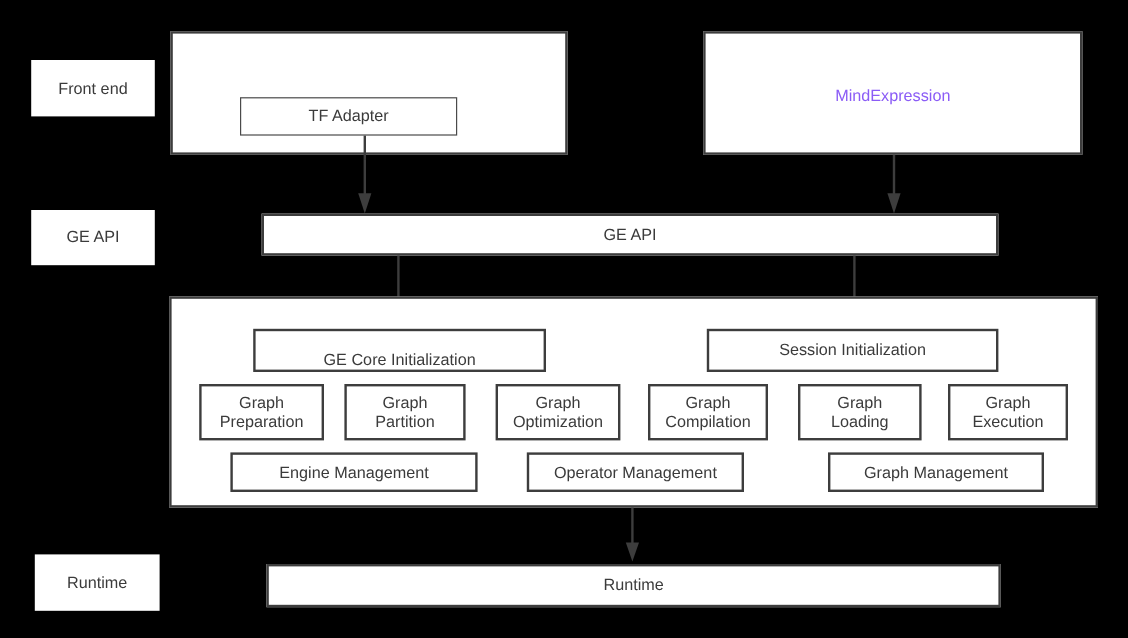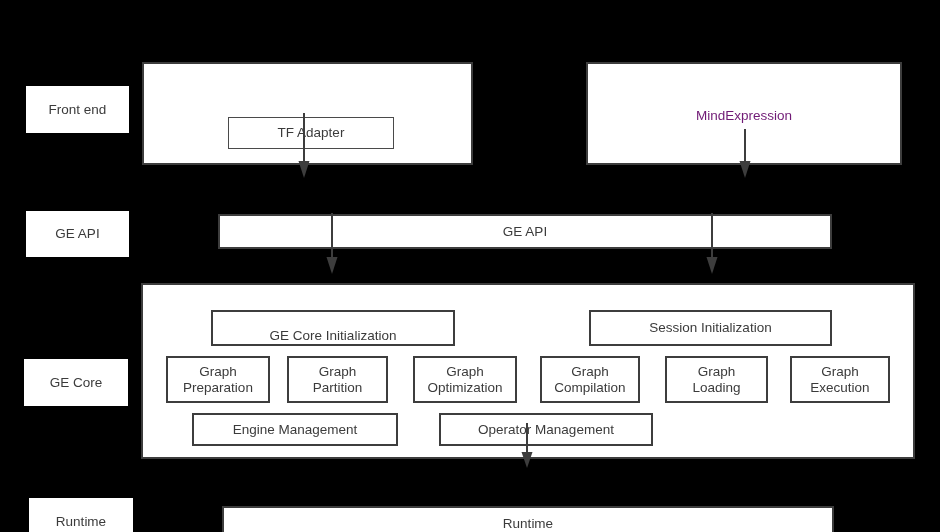--- a/index.html
+++ b/index.html
@@ -22,21 +22,20 @@
     position: absolute;
     box-sizing: border-box;
     background: #ffffff;
     color: #3b3b3b;
     display: flex;
     align-items: center;
     justify-content: center;
     text-align: center;
     line-height: 1.18;
     white-space: pre-line;
-    margin-top: 36px;
   }
   
   .stage-label {
     border: none;
     font-size: 13.5px;
   }
   
   .outlined {
     border: 2px solid #3d3d3d;
   }
@@ -46,21 +45,21 @@
   
   .container-box {
     justify-content: flex-start;
     align-items: flex-start;
   }
   .container-title {
     position: absolute;
     left: 0;
     right: 0;
     text-align: center;
-    color: #701a75;
+    color: #8b5cf6;
     font-size: 13.5px;
   }
   .arrow {
     position: absolute;
   }
   .arrow svg {
     display: block;
     overflow: visible;
   }
   .f13 { font-size: 13.5px; }
@@ -71,32 +70,29 @@
 <div id="canvas">
 
   <div class="box stage-label" style="left:26px; top:50px; width:103px; height:47px;">
     <span>Front end</span>
   </div>
 
   <div class="box stage-label" style="left:26px; top:175px; width:103px; height:46px;">
     <span>GE API</span>
   </div>
 
-  <div class="box stage-label" style="left:24px; top:323px; width:104px; height:47px;">
-    <span>GE Core</span>
-  </div>
 
   <div class="box stage-label" style="left:29px; top:462px; width:104px; height:47px;">
     <span>Runtime</span>
   </div>
 
   <div class="box outlined container-box" style="left:142px; top:26px; width:331px; height:103px;">
     <div class="container-title" style="top:55px;">Tensorflow</div>
   </div>
-  <div class="box thin f13" style="left:228px; top:81px; width:166px; height:32px;">
+  <div class="box thin f13" style="left:200px; top:81px; width:181px; height:32px;">
     <span>TF Adapter</span>
   </div>
 
   <div class="box outlined container-box" style="left:586px; top:26px; width:316px; height:103px;">
     <div class="container-title" style="top:44px;">MindExpression</div>
   </div>
 
   <div class="arrow" style="left:298px; top:113px;">
     <svg width="14" height="66">
       <line x1="6" y1="0" x2="6" y2="55" stroke="#3d3d3d" stroke-width="2"></line>
@@ -159,22 +155,25 @@
 Loading</span>
   </div>
   <div class="box outlined f13" style="left:790px; top:320px; width:100px; height:47px;">
     <span>Graph
 Execution</span>
   </div>
 
   <div class="box outlined f13" style="left:192px; top:377px; width:206px; height:33px;">
     <span>Engine Management</span>
   </div>
-  <div class="box outlined f13" style="left:439px; top:377px; width:214px; height:33px;">
+  <div class="box outlined f13" style="left:439px; top:377px; width:181px; height:33px;">
     <span>Operator Management</span>
+  </div>
+  <div class="box outlined f13" style="left:690px; top:377px; width:180px; height:33px;">
+    <span>Graph Management</span>
   </div>
 
   <div class="arrow" style="left:521px; top:423px;">
     <svg width="14" height="46">
       <line x1="6" y1="0" x2="6" y2="36" stroke="#3d3d3d" stroke-width="2"></line>
       <polygon points="6,45 0.5,29 11.5,29" fill="#3d3d3d"></polygon>
     </svg>
   </div>
 
   <div class="box outlined f13" style="left:222px; top:470px; width:612px; height:36px;">

